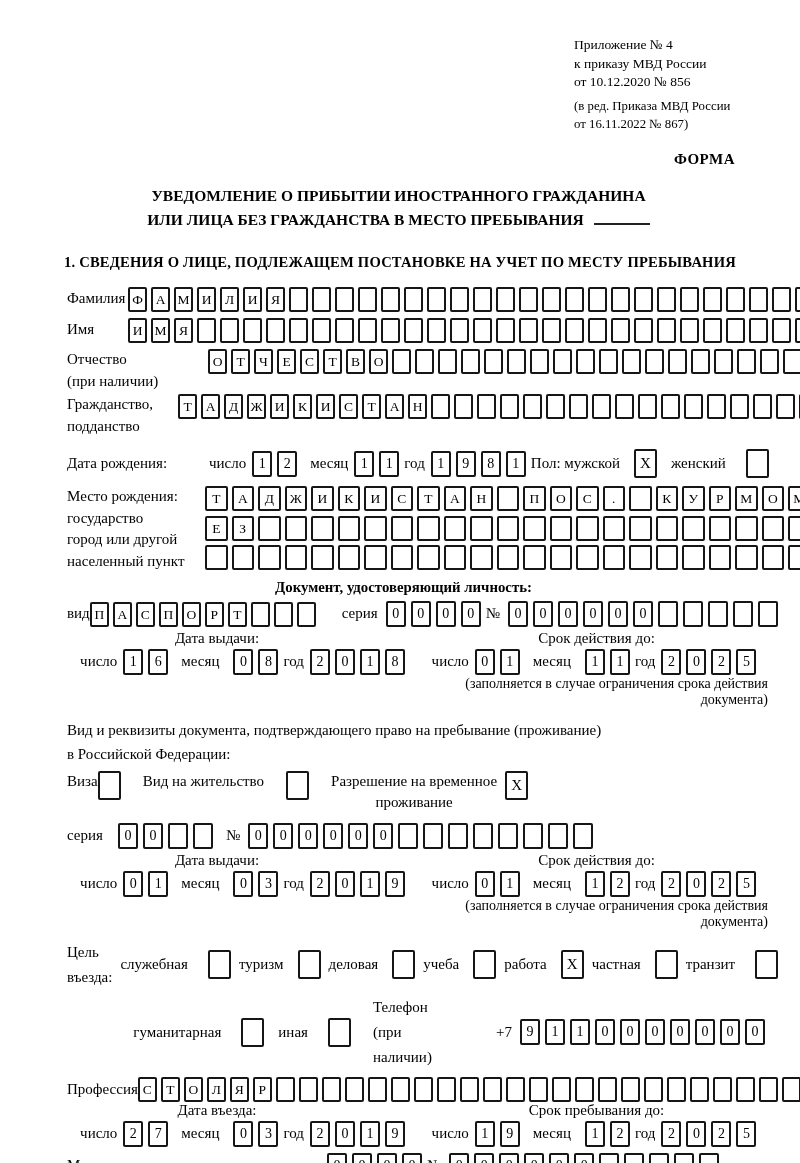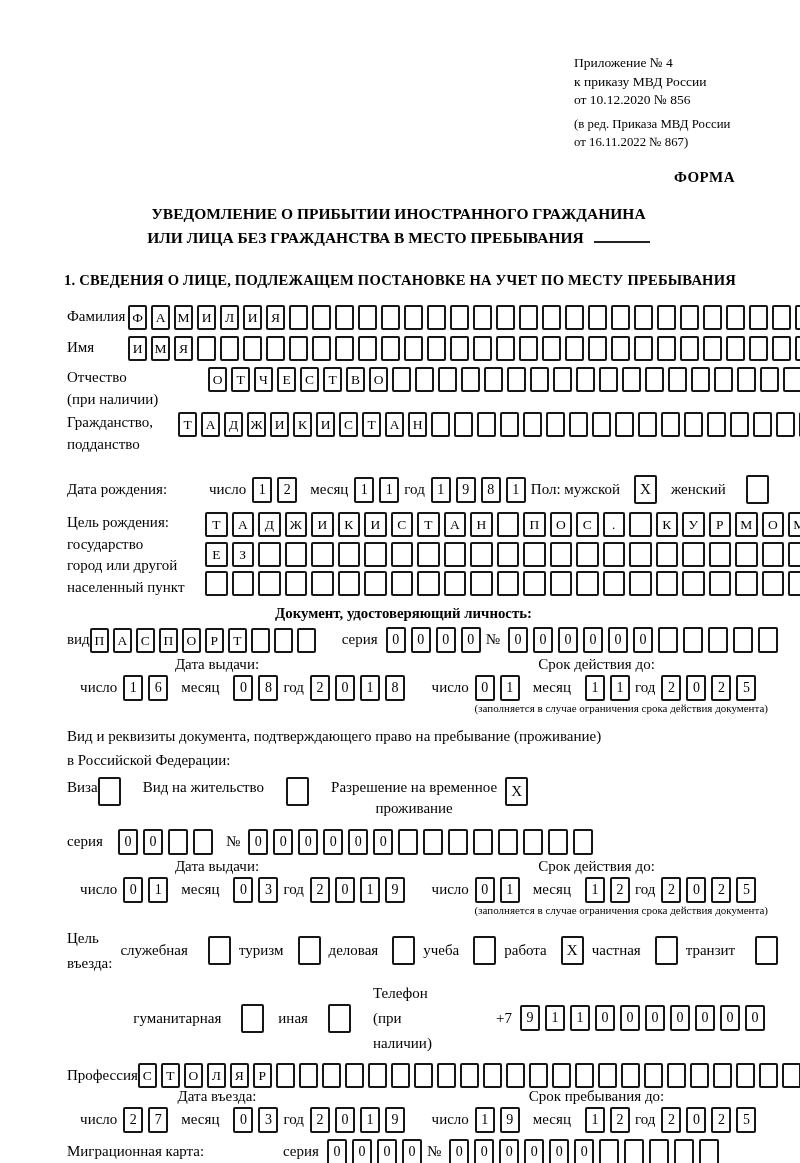--- a/index.html
+++ b/index.html
@@ -1,18 +1,18 @@
 <!DOCTYPE html>
 <html><head>
 <meta charset="utf-8">
 <style>
   html,body { margin:0; padding:0; background:#ffffff; }
   body { font-family:"Liberation Serif","DejaVu Serif",serif; color:#000; }
   .page { width:800px; height:1163px; margin:0 auto; background:#fff; box-sizing:border-box;
-          padding:54px 30px 20px 67px; overflow:hidden; position:relative; }
+          padding:36px 30px 20px 67px; overflow:hidden; position:relative; }
 
   
   .ref-block { margin-left:auto; width:196px; font-size:13.5px; line-height:1.38; }
   .ref-block .small { font-size:12.8px; margin-top:6px; }
   .forma { text-align:right; font-weight:bold; font-size:15px; margin:18px 35px 0 0; letter-spacing:.5px;font-family:Liberation Serif, serif; }
 
   
   .title { text-align:center; font-weight:bold; font-size:15.5px; line-height:1.55; margin:16px 40px 0 0; }
   .blank-line { display:inline-block; width:56px; border-bottom:2px solid #222; margin-left:10px; height:12px; }
   .section-heading { font-weight:bold; font-size:14.6px; margin:22px 0 16px -3px; letter-spacing:.2px; }
@@ -33,21 +33,21 @@
   .grp { display:flex; align-items:center;justify-content:center; }
   .grp .lbl2 { margin-right:6px; }
   .gap8 { width:8px; flex:none; } .gap14 { width:14px; flex:none; } .gap22 { width:22px; flex:none; }
 
   
   .two-col { display:flex; margin-bottom:4px; }
   .col-l { width:356px; flex:none; }
   .col-r { flex:1; }
   .col-head { text-align:center; font-size:15px; margin-bottom:2px; }
   .col-head-l { width:300px; }
-  .note { font-size:11px; text-align:right; margin:1px 2px 6px 0; }
+  .note { font-size:14px; text-align:right; margin:1px 2px 6px 0; }
 
   
   .opt { display:flex; align-items:flex-start; }
   .opt-label { font-size:15px; line-height:21px; }
   .opt-label.c { text-align:center; }
 
   .doc-heading { text-align:center; font-weight:bold; font-size:14.8px; margin:4px 30px 5px 0; }
   .intro { font-size:15px; line-height:1.6; }
 
   
@@ -180,21 +180,21 @@
         <span class="cell"></span>
         <span class="cell"></span>
         <span class="cell"></span>
         <span class="cell"></span>
         <span class="cell"></span>
         <span class="cell"></span>
         <span class="cell"></span>
       </span>
   </div>
 
-  <div class="row" style="margin-bottom:20px">
+  <div class="row" style="margin-bottom:12px">
     <span class="lblcol" style="width:111px">
       <div>Гражданство,</div>
       <div>подданство</div>
     </span>
     <span class="cells">
         <span class="cell">Т</span>
         <span class="cell">А</span>
         <span class="cell">Д</span>
         <span class="cell">Ж</span>
         <span class="cell">И</span>
@@ -262,21 +262,21 @@
         <span class="lbl2">женский</span>
         <span class="gap14"></span>
         <span class="cells checkbox">
           <span class="cell"></span>
         </span>
       </span>
   </div>
 
   <div class="row" style="margin-bottom:2px">
     <span class="lblcol" style="width:138px">
-      <div>Цель рождения:</div>
+      <div>Место рождения:</div>
       <div>государство</div>
       <div>город или другой</div>
       <div>населенный пункт</div>
     </span>
     <span class="stack">
       <span class="cells wide">
           <span class="cell">Т</span>
           <span class="cell">А</span>
           <span class="cell">Д</span>
           <span class="cell">Ж</span>

